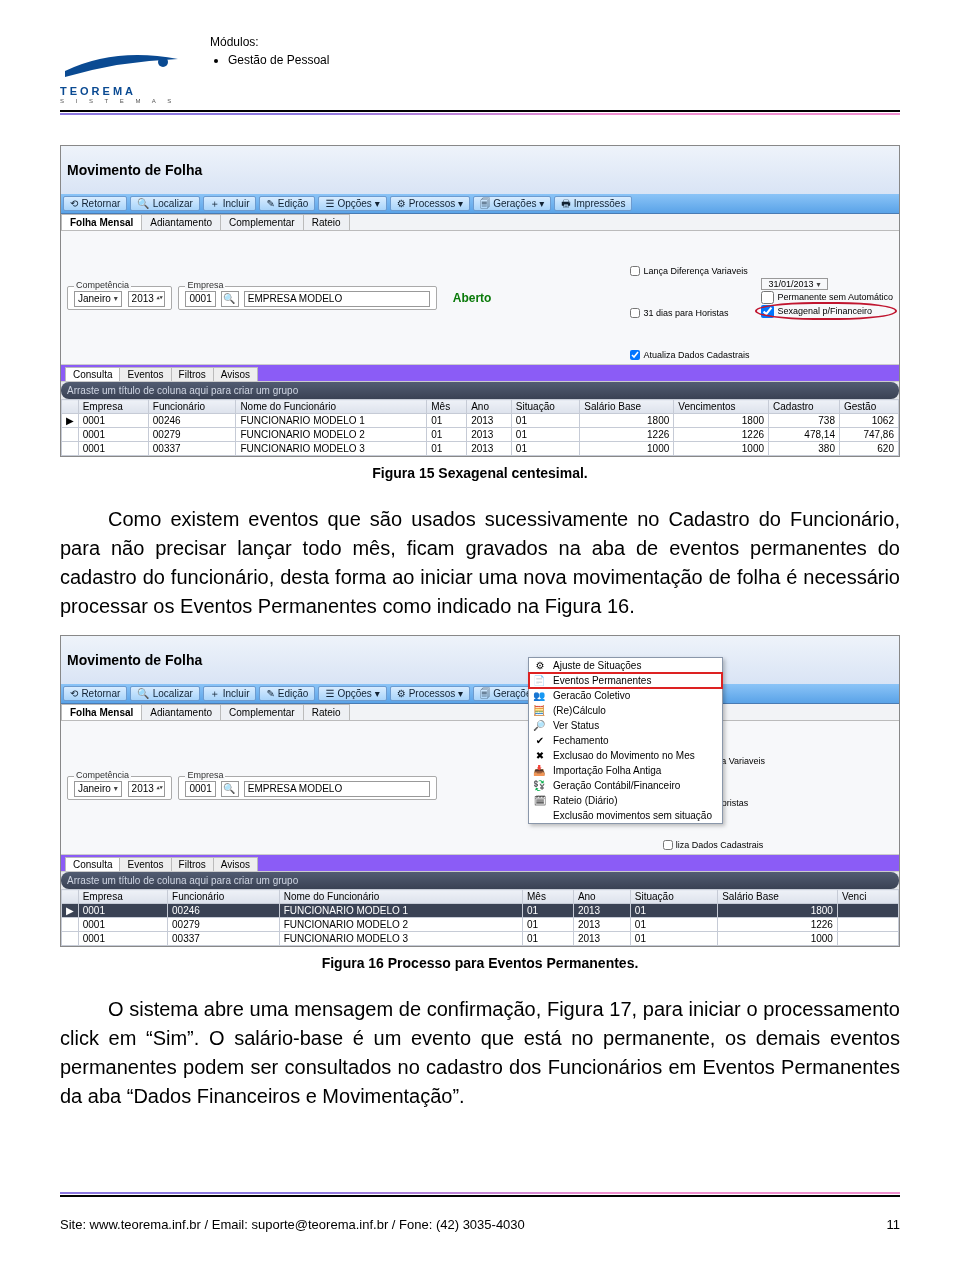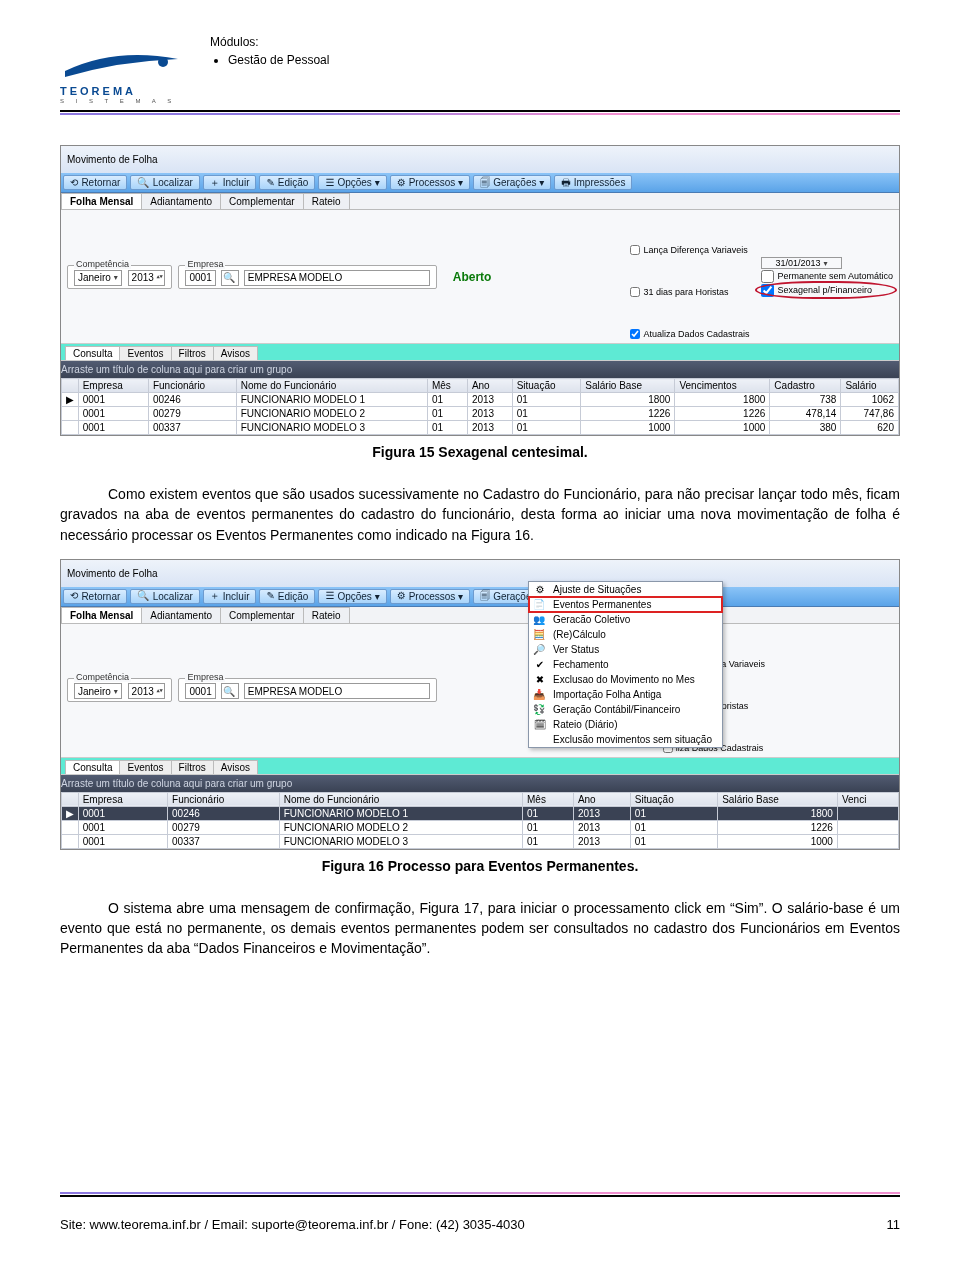--- a/index.html
+++ b/index.html
@@ -15,55 +15,55 @@
   .title-box h1 { font-family: "Times New Roman", serif; font-size: 33px; font-weight: 700; white-space: nowrap; }
   .mod-col { margin-left: 8px; font-size: 12px; }
   .mod-col .mod-label { margin-bottom: 4px; }
   .mod-col ul { list-style: disc; padding-left: 18px; }
   .hr-wrap { margin: 6px 0 30px 0; }
   .hr-main { border: none; border-top: 2px solid #000; margin-bottom: 1px; }
   .hr-grad { height: 2px; background: linear-gradient(to right, #8d78e0, #8d78e0 30%, #f08fd0 65%, #f08fd0); }
 
   
   .shot { border: 1px solid #888; background: #e7e9ed; font-size: 10px; margin-bottom: 8px; }
-  .shot-title { background: linear-gradient(#eef3fa,#d9e4f5); padding: 8px 6px; font-size: 10px; color: #000; }
+  .shot-title { background: linear-gradient(#eef3fa,#d9e4f5); padding: 16px 6px; font-size: 14px; color: #000; font-weight: bold; }
   .toolbar { background: linear-gradient(#8bc4f7,#5aa3e8); display: flex; padding: 2px 2px; border-bottom: 1px solid #4a7bb3; }
   .tbtn { display: flex; align-items: center; gap: 3px; background: linear-gradient(#d8ecff,#a9d4fa); border: 1px solid #6d9bcf; border-radius: 2px; padding: 1px 6px; margin-right: 3px; font-size: 10px; color: #123; }
   .tbtn .icn { font-size: 10px; line-height: 1; }
   .tabs { display: flex; background: #f2f3f6; border-bottom: 1px solid #bbb; }
   .tab { padding: 2px 8px; border: 1px solid #bbb; border-bottom: none; margin-right: -1px; background: #eef0f4; font-size: 10px; }
   .tab.active { background: #fff; font-weight: 700; }
   .filters { display: flex; align-items: center; gap: 6px; padding: 4px 6px; background: #f7f8fa; border-bottom: 1px solid #ccc; flex-wrap: nowrap; }
   .fs { border: 1px solid #aaa; border-radius: 2px; padding: 4px 6px 2px 6px; position: relative; background: #fff; }
   .fs::before { content: attr(data-legend); position: absolute; top: -7px; left: 6px; background: #f7f8fa; padding: 0 2px; font-size: 9px; color: #333; }
   .fld { border: 1px solid #999; background: #fff; padding: 1px 3px; font-size: 10px; height: 16px; display: inline-flex; align-items: center; }
   .dd::after { content: "▾"; margin-left: 3px; font-size: 8px; color: #444; }
   .sp::after { content: "⯅⯆"; margin-left: 2px; font-size: 6px; line-height: 0.6; letter-spacing: -2px; color: #444; }
   .empfld { width: 186px; }
   .aberto { color: #0a7a0a; font-weight: 700; font-size: 12px; margin-left: 10px; }
   .chkcol { display: flex; flex-direction: column; gap: 1px; margin-left: auto; font-size: 9px; }
   .chkcol label { display: flex; align-items: center; gap: 3px; white-space: nowrap; margin-top: 31px; }
   .chkcol input { width: 10px; height: 10px; }
   .right-col2 { font-size: 9px; margin-left: 6px; }
-  .right-col2 .datef { border: 1px solid #999; padding: 0 13px; display: inline-block; }
+  .right-col2 .datef { border: 1px solid #999; padding: 0 6px; display: inline-block; }
   .right-col2 label { display: flex; align-items: center; gap: 3px; white-space: nowrap; margin-top: 1px; }
   .circled { position: relative; }
   .circled::after { content: ""; position: absolute; left: -6px; right: -4px; top: -3px; bottom: -2px; border: 2px solid #c0152f; border-radius: 50%/60%; pointer-events: none; }
-  .subtabs { display: flex; padding: 2px 4px 0 4px; background: #5eead4; border-bottom: 1px solid #ccc; }
+  .subtabs { display: flex; padding: 2px 4px 0 4px; background: #8b5cf6; border-bottom: 1px solid #ccc; }
   .subtab { padding: 1px 7px; border: 1px solid #bbb; border-bottom: none; margin-right: -1px; font-size: 10px; background: #eee; }
   .subtab.active { background: #fff; }
-  .groupbar { background: linear-gradient(#525c72,#3a4254); color: #cfd5e2; font-size: 10px; padding: 3px 0; }
+  .groupbar { background: linear-gradient(#525c72,#3a4254); color: #cfd5e2; font-size: 10px; padding: 3px 6px; border-radius: 8px; }
   table.grid { border-collapse: collapse; width: 100%; background: #fff; }
   table.grid th, table.grid td { border: 1px solid #c6cbd6; padding: 1px 4px; font-size: 10px; text-align: left; white-space: nowrap; }
   table.grid th { background: linear-gradient(#eef1f7,#dde2ec); font-weight: 400; }
   table.grid td.num { text-align: right; }
   table.grid tr.sel td { background: #3a4254; color: #fff; }
 
   .fig-cap { text-align: center; font-weight: 700; font-size: 14px; margin: 8px 0 24px 0; }
-  .body-p { font-size: 14px; line-height: 1.45; text-align: justify; margin: 7px 0 14px 0; text-indent: 48px; }
+  .body-p { font-size: 20px; line-height: 1.45; text-align: justify; margin: 7px 0 14px 0; text-indent: 48px; }
 
   
   .menu-pop { position: absolute; background: #fff; border: 1px solid #8a97aa; box-shadow: 2px 2px 4px rgba(0,0,0,.25); font-size: 10px; }
   .menu-pop .mi { display: flex; align-items: center; gap: 6px; padding: 2px 10px 2px 4px; white-space: nowrap; }
   .menu-pop .mi .micn { width: 14px; text-align: center; font-size: 10px; }
   .menu-pop .mi.hl { outline: 2px solid #d22; outline-offset: -1px; }
   .shot2-wrap { position: relative; }
 
   .footer-hr { border: none; border-top: 2px solid #000; margin-top: 1px; }
   .footer { position: absolute; bottom: 30px; left: 60px; right: 60px; }
@@ -191,21 +191,21 @@
             <th style="width: 12px;"></th>
             <th>Empresa</th>
             <th>Funcionário</th>
             <th>Nome do Funcionário</th>
             <th>Mês</th>
             <th>Ano</th>
             <th>Situação</th>
             <th>Salário Base</th>
             <th>Vencimentos</th>
             <th>Cadastro</th>
-            <th>Salário</th>
+            <th>Gestão</th>
           </tr>
         </thead>
       <tbody id="gb1">
           <tr>
             <td>▶</td>
             <td>0001</td>
             <td>00246</td>
             <td>FUNCIONARIO MODELO 1</td>
             <td>01</td>
             <td>2013</td>

